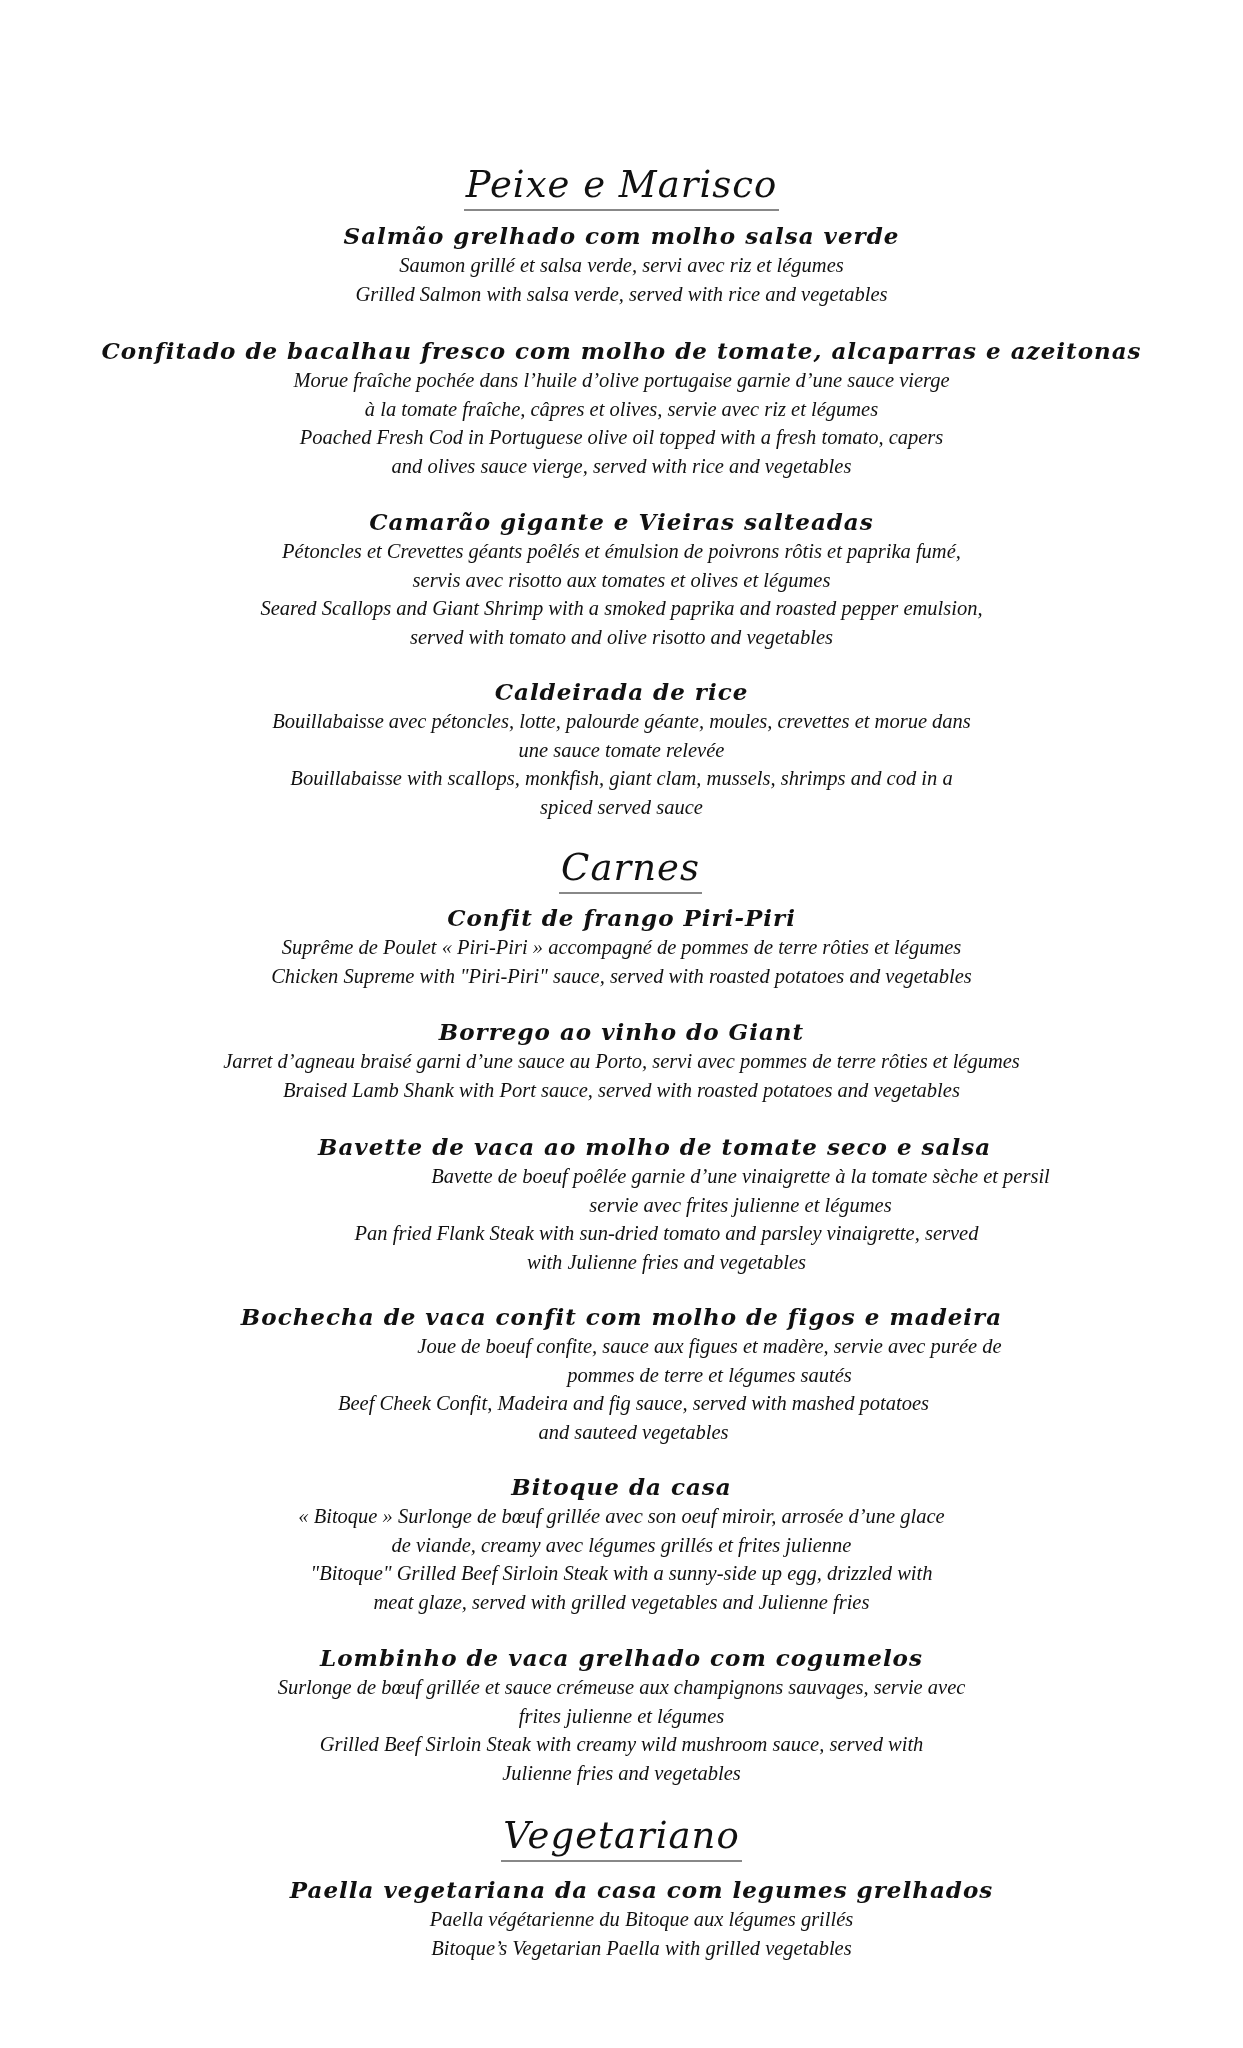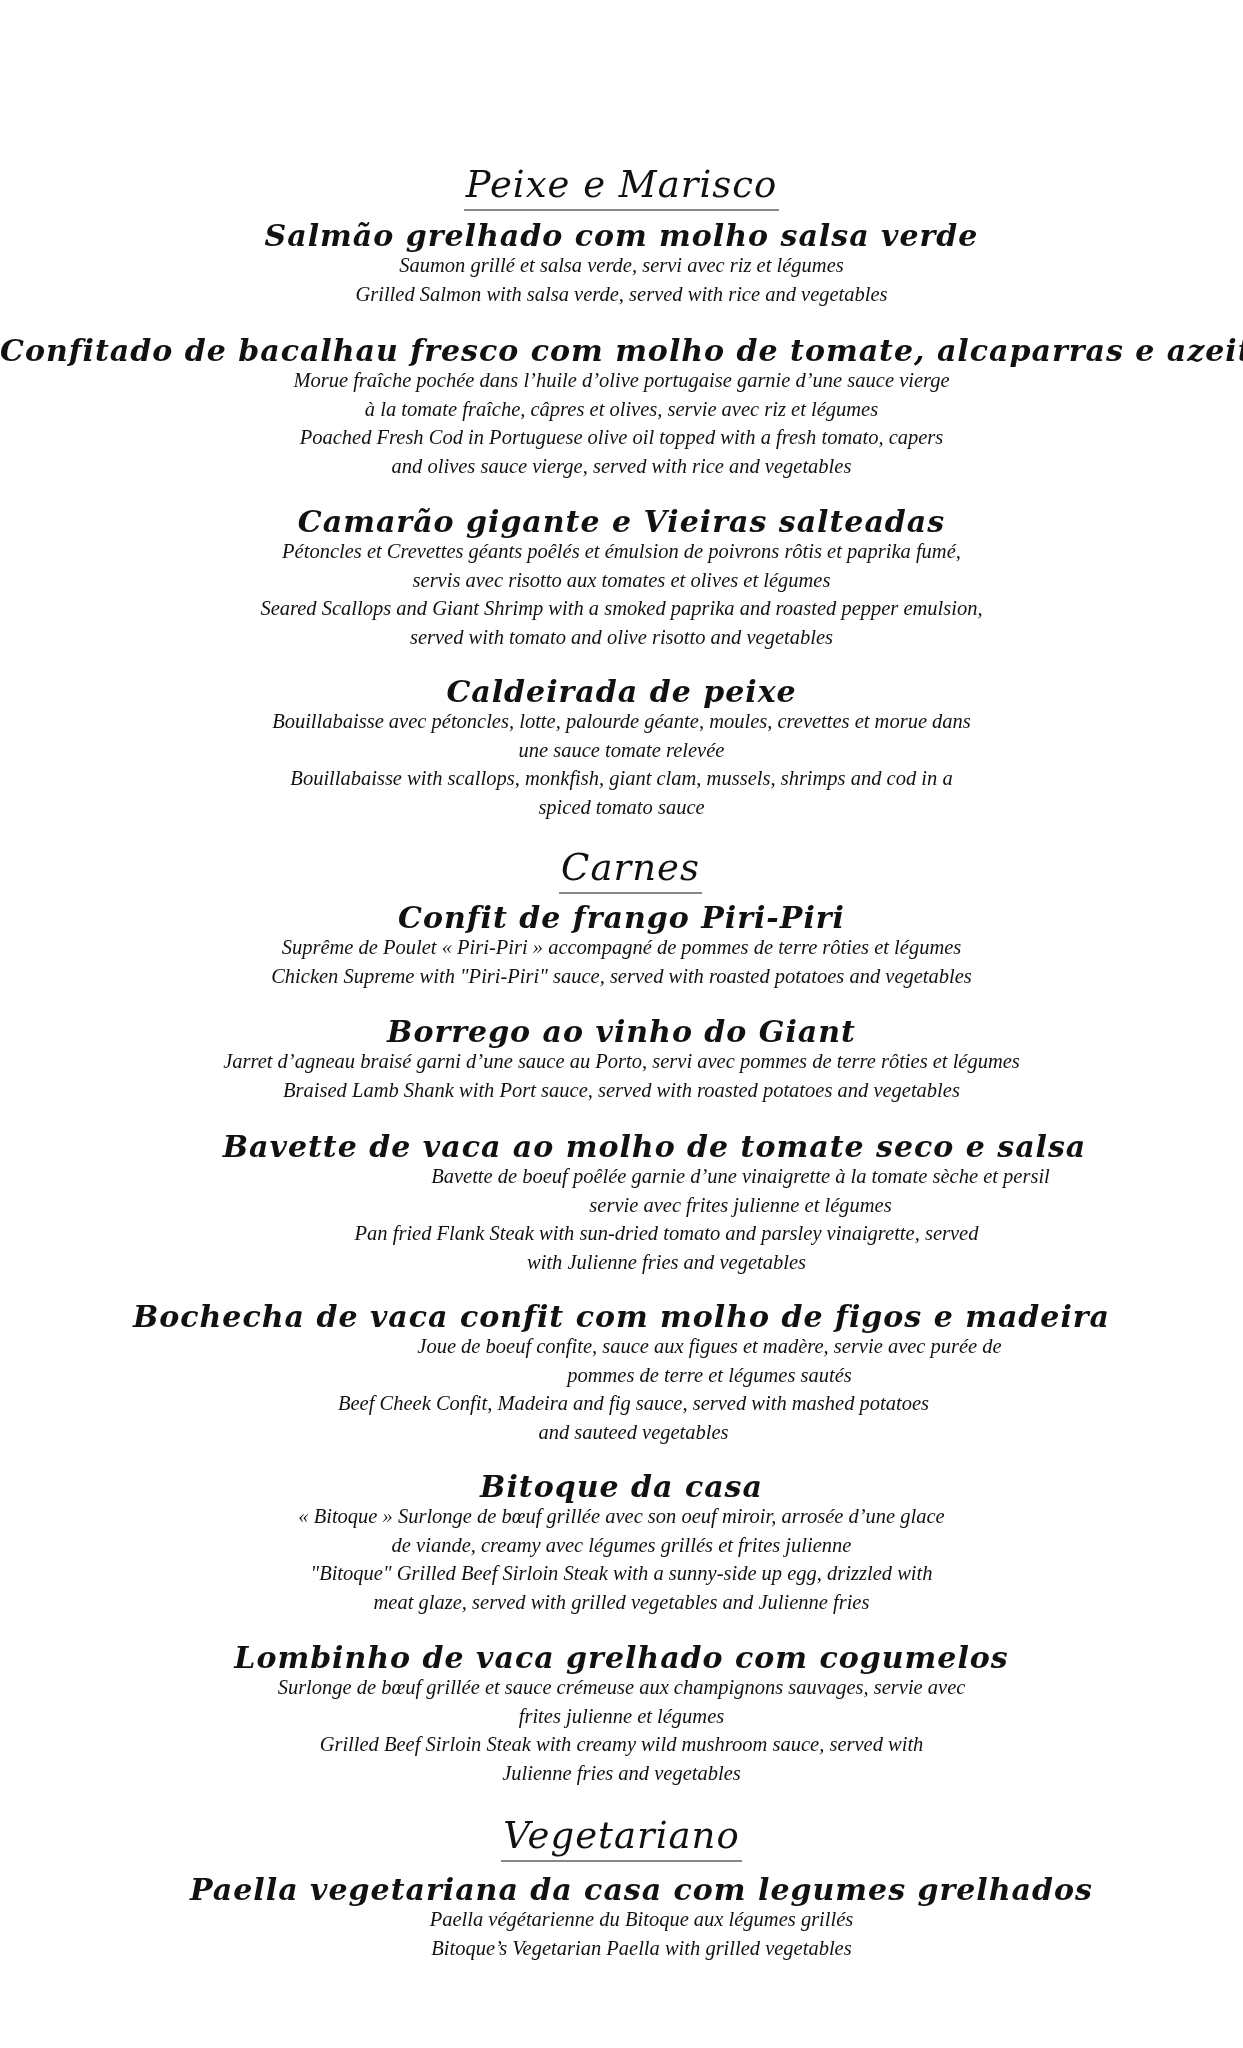--- a/index.html
+++ b/index.html
@@ -10,21 +10,21 @@
     font-size: 37px; line-height: 44px; text-align: center; margin: 0;
     position: absolute; left: 0; width: 1243px;
   }
   .section-title span {
     display: inline-block; border-bottom: 2px solid #888; padding: 0 2px 2px 2px;
     letter-spacing: 1px;
   }
   .dish { position: absolute; left: 0; width: 1243px; text-align: center; }
   .dish-name {
     font-family: "DejaVu Serif", serif; font-style: italic; font-weight: bold;
-    font-size: 30px; line-height: 30px; letter-spacing: 1px; margin: 0; white-space: nowrap;
+    font-size: 23px; line-height: 30px; letter-spacing: 1px; margin: 0; white-space: nowrap;
   }
   .desc {
     font-family: "Liberation Serif", serif; font-style: italic;
     font-size: 20.5px; line-height: 28.5px; margin: 0; white-space: nowrap;
   }
   .shift-r { position: relative; left: 86px; }
   .shift-r2 { position: relative; left: 88px; }
   .shift-l { position: relative; left: 12px; }
 </style>
 </head>
@@ -50,25 +50,25 @@
 
   <div class="dish" style="top:507px;">
     <p class="dish-name">Camarão gigante e Vieiras salteadas</p>
     <p class="desc">Pétoncles et Crevettes géants poêlés et émulsion de poivrons rôtis et paprika fumé,</p>
     <p class="desc">servis avec risotto aux tomates et olives et légumes</p>
     <p class="desc">Seared Scallops and Giant Shrimp with a smoked paprika and roasted pepper emulsion,</p>
     <p class="desc">served with tomato and olive risotto and vegetables</p>
   </div>
 
   <div class="dish" style="top:677px;">
-    <p class="dish-name">Caldeirada de peixe</p>
+    <p class="dish-name">Caldeirada de rice</p>
     <p class="desc">Bouillabaisse avec pétoncles, lotte, palourde géante, moules, crevettes et morue dans</p>
     <p class="desc">une sauce tomate relevée</p>
     <p class="desc">Bouillabaisse with scallops, monkfish, giant clam, mussels, shrimps and cod in a</p>
-    <p class="desc">spiced tomato sauce</p>
+    <p class="desc">spiced served sauce</p>
   </div>
 
   <h2 class="section-title" style="top:846px;padding-left:9px;"><span>Carnes</span></h2>
 
   <div class="dish" style="top:903px;">
     <p class="dish-name">Confit de frango Piri-Piri</p>
     <p class="desc">Suprême de Poulet « Piri-Piri » accompagné de pommes de terre rôties et légumes</p>
     <p class="desc">Chicken Supreme with "Piri-Piri" sauce, served with roasted potatoes and vegetables</p>
   </div>
 

